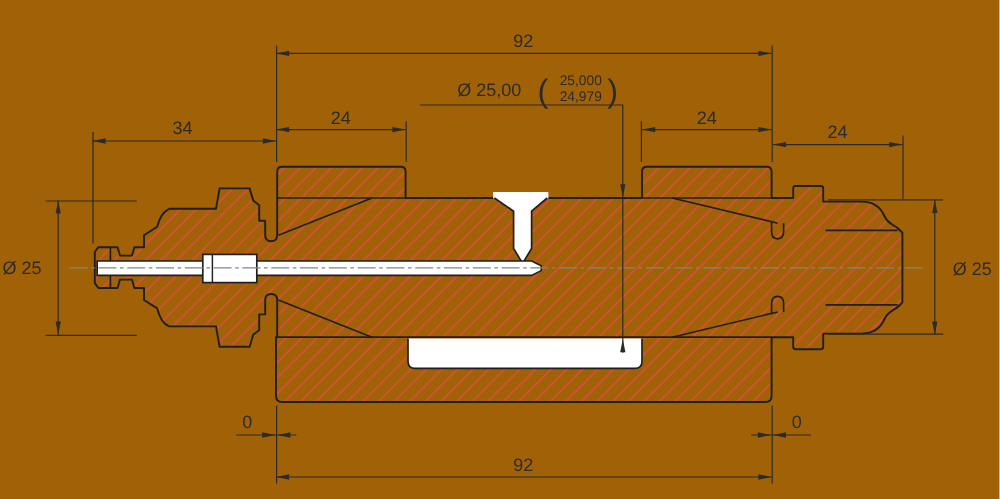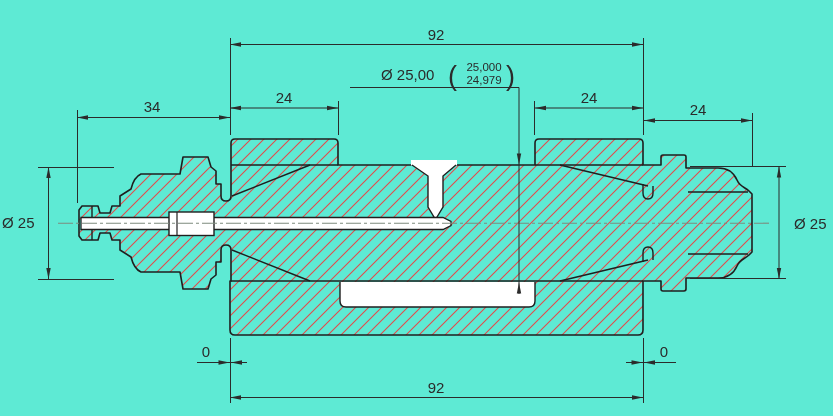--- a/index.html
+++ b/index.html
@@ -1,16 +1,16 @@
 <!DOCTYPE html>
 <html><head>
 <meta charset="utf-8">
 <style>
   html,body{margin:0;padding:0;background:#ffffff;}
-  .stage{position:relative;width:833px;height:416px;background:#5eead4;overflow:hidden;
+  .stage{position:relative;width:833px;height:416px;background:#a16207;overflow:hidden;
          font-family:"Liberation Sans", sans-serif;}
   svg{position:absolute;left:0;top:0;}
   text{font-family:"Liberation Sans", sans-serif;fill:#2b2b2b;}
   .dimtxt{font-size:15px;}
   .toltxt{font-size:11.5px;}
   .parentxt{font-size:27px;font-weight:100;}
 </style>
 </head>
 <body>
 

